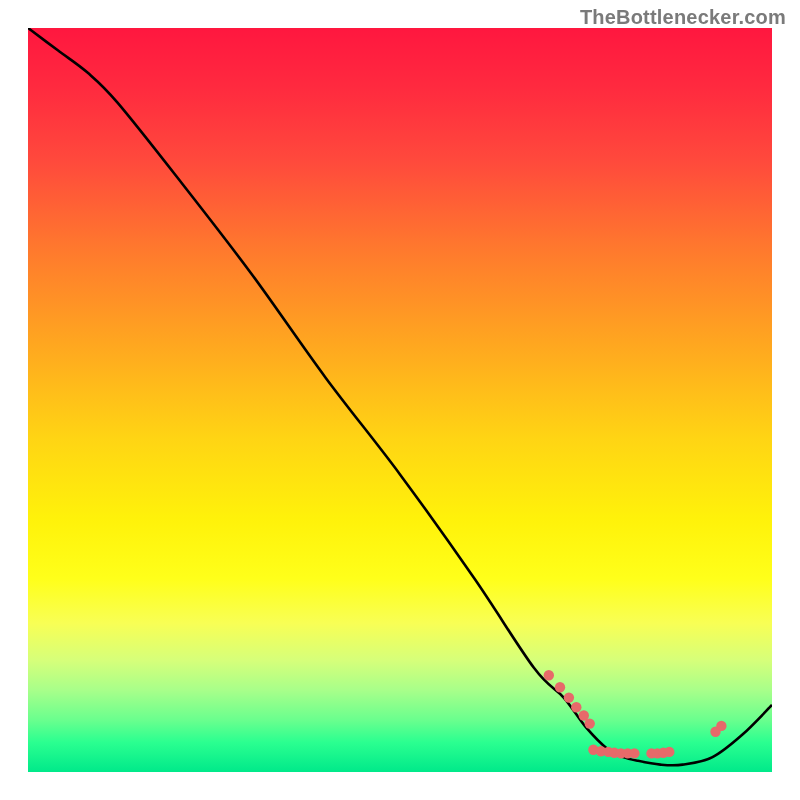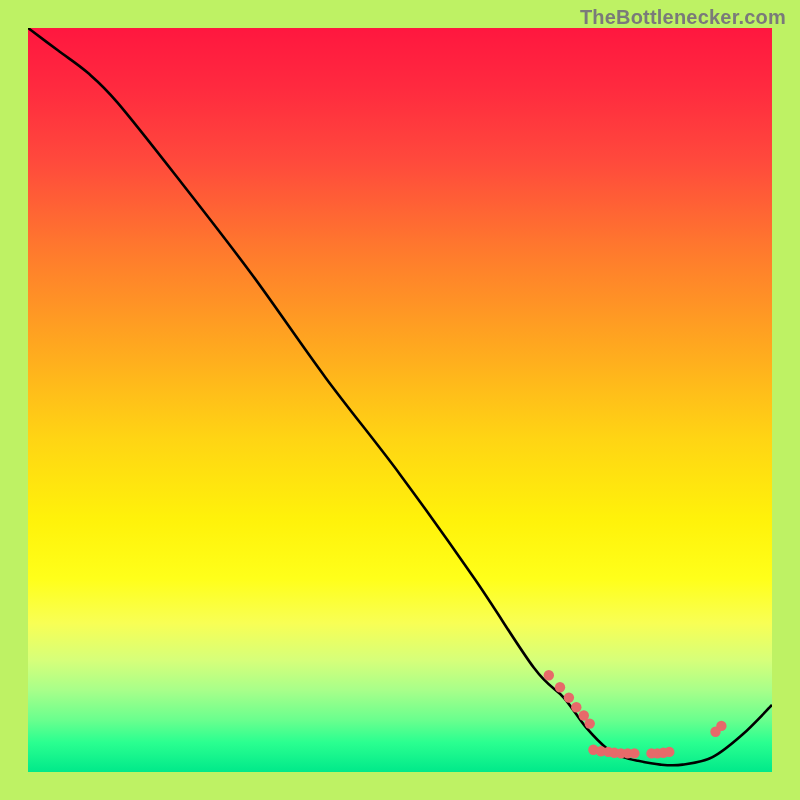--- a/index.html
+++ b/index.html
@@ -8,21 +8,21 @@
     width: 800px;
     height: 800px;
     background: #000;
     overflow: hidden;
     font-family: Arial, Helvetica, sans-serif;
   }
   .stage {
     position: relative;
     width: 800px;
     height: 800px;
-    background: #bef264;
+    background: #ffffff;
     text-decoration: underline;
   }
   .plot {
     position: absolute;
     left: 28px;
     top: 28px;
     width: 744px;
     height: 744px;
   }
   .gradient-bg {

